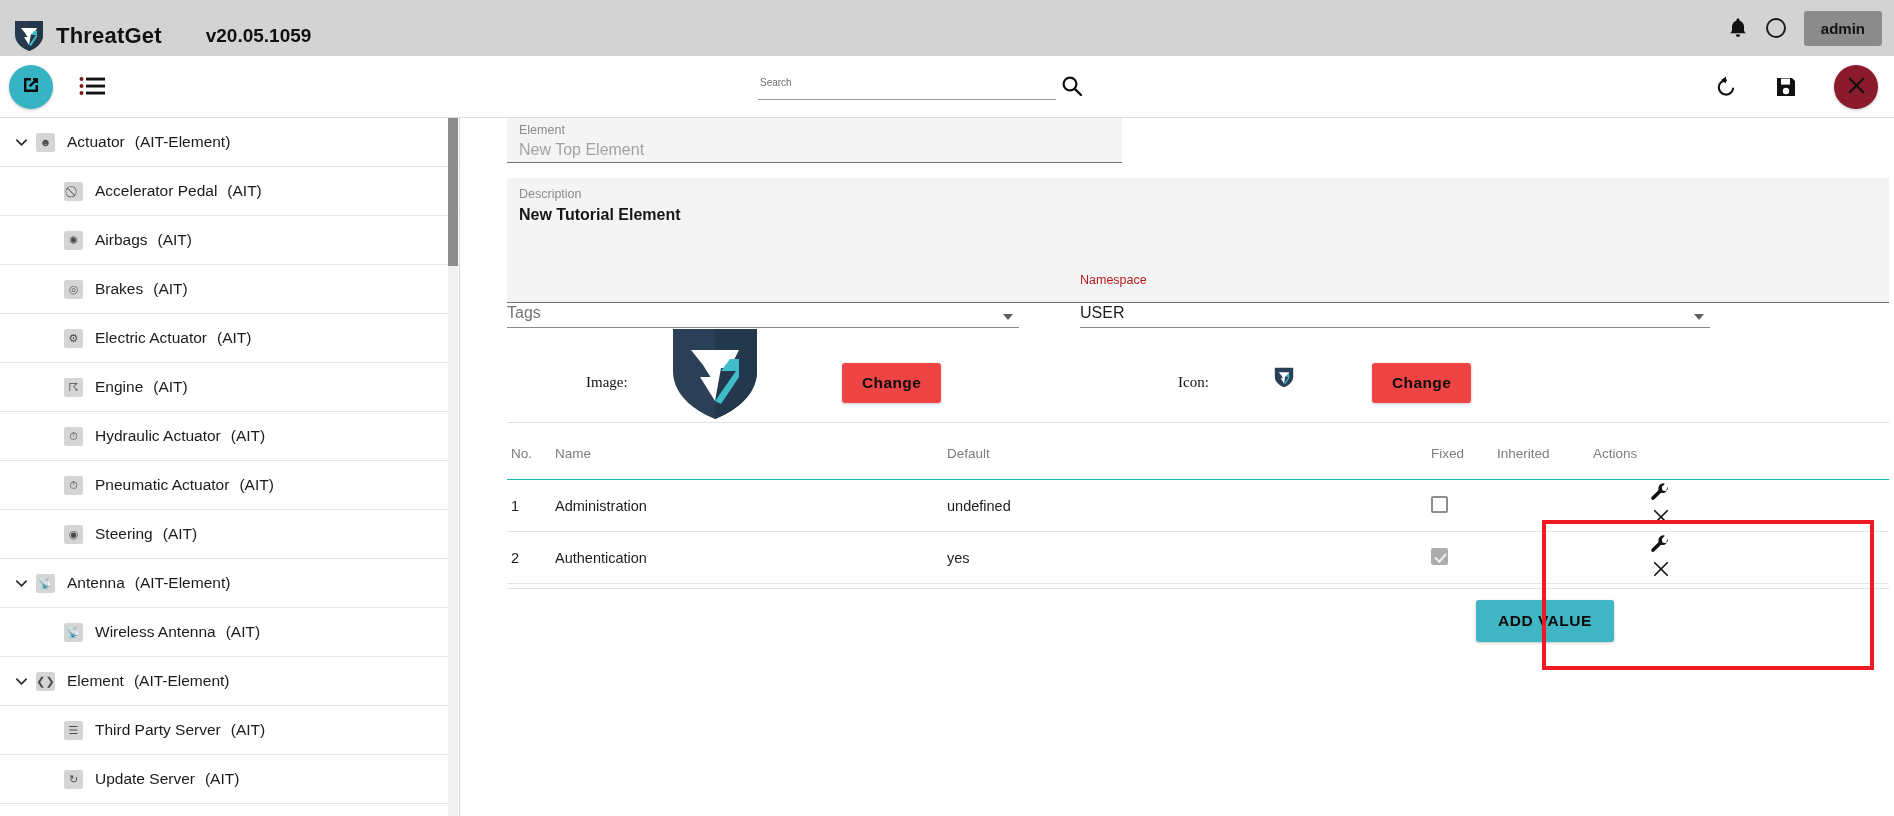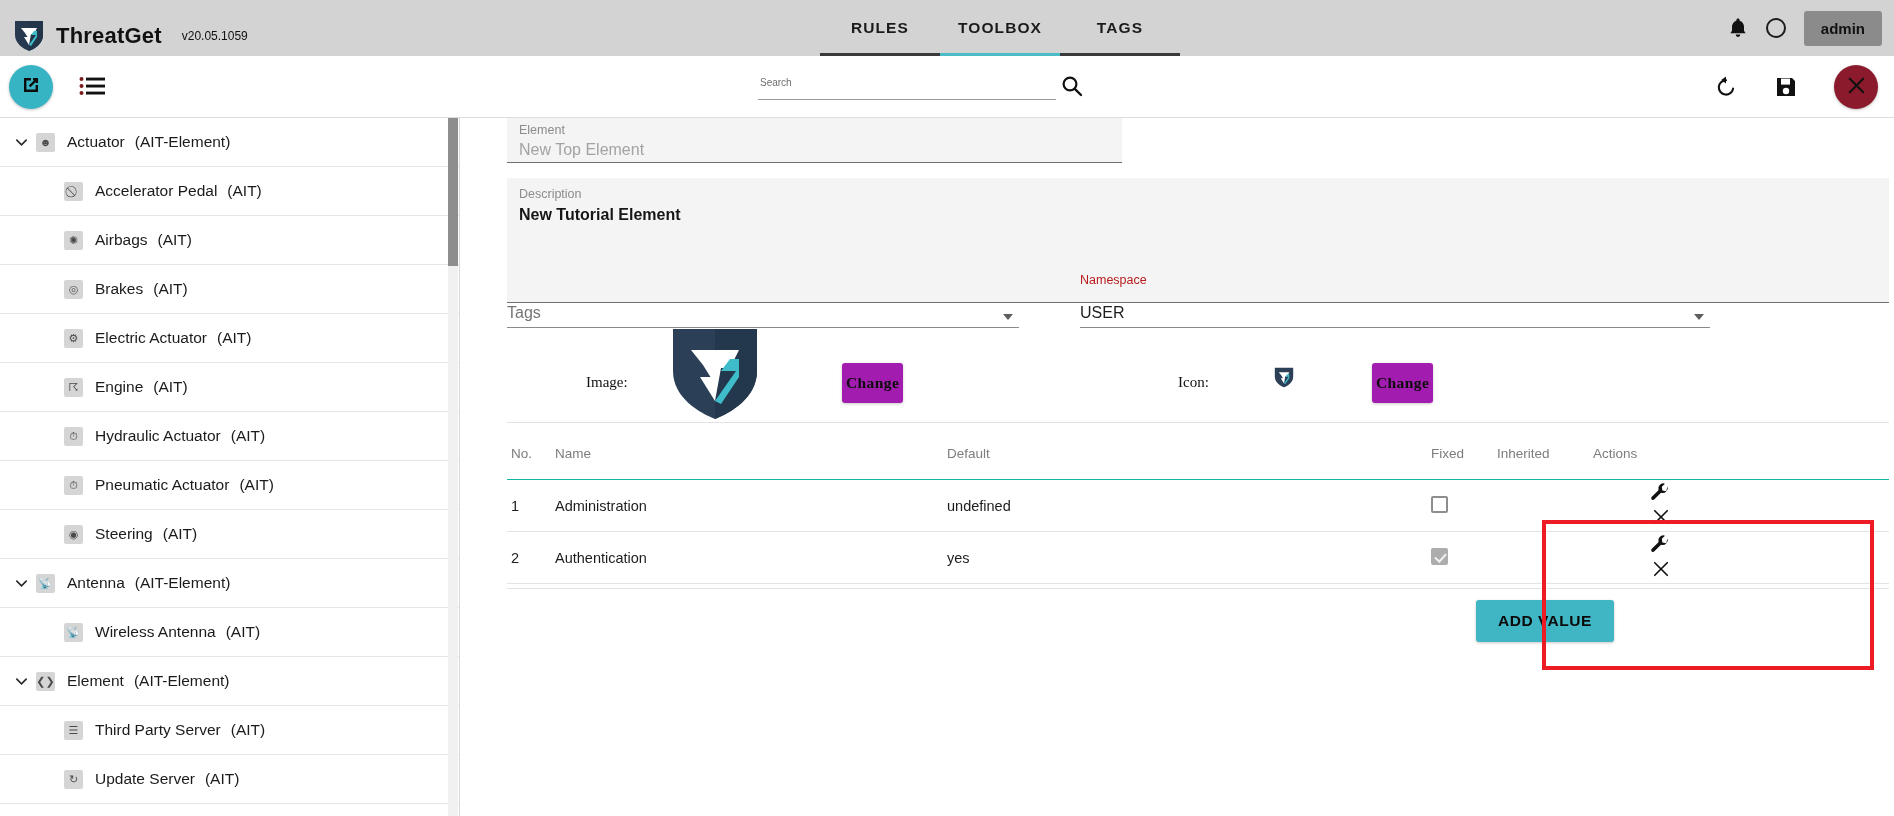--- a/index.html
+++ b/index.html
@@ -19,22 +19,22 @@
     display: flex; align-items: center;
     border-bottom: 1px solid #b8b8b8;
   }
   .brand-logo { margin-left: 14px; width: 30px; height: 32px; display:block; }
   .brand-name {
     margin-left: 12px;
     font-size: 22px; font-weight: bold; color: #111;
     letter-spacing: .2px;
   }
   .brand-version {
-    margin-left: 20px;
-    font-size: 12px; font-weight: normal; color: #111;
+    margin-left: 44px;
+    font-size: 19px; font-weight: bold; color: #111;
   }
   .nav-tabs {
     position: absolute; left: 820px; top: 0;
     height: 56px; display: flex; align-items: flex-end;
   }
   .nav-tab {
     height: 56px; display: flex; align-items: center; justify-content: center;
     font-size: 15.5px; font-weight: bold; letter-spacing: 1.1px;
     color: #1a1a1a; cursor: pointer; position: relative;
     padding: 0 16px; min-width: 120px;
@@ -163,24 +163,24 @@
   #tags-select { left: 47px; top: 170px; width: 512px; height: 40px; padding-bottom: 4px; }
   #tags-select .sel-placeholder { position: absolute; left: 0; bottom: 5px; }
   #namespace-select { left: 620px; top: 155px; width: 630px; height: 55px; }
   #namespace-select .sel-label { position: absolute; left: 0; top: 0; }
   #namespace-select .sel-value { position: absolute; left: 0; bottom: 5px; }
 
   
   .media-row { position: absolute; top: 220px; left: 8px; width: 1434px; height: 90px; }
   .media-lbl { position: absolute; font-size: 15px; color: #111; font-family: "Liberation Serif", serif; }
   .change-btn {
-    position: absolute; background: #a21caf; color: #0d0d0d;
+    position: absolute; background: #ef4444; color: #0d0d0d;
     border: none; border-radius: 3px; cursor: pointer;
     font-size: 15.5px; font-weight: bold; letter-spacing: .4px;
-    padding: 11px 4px; font-family: Liberation Serif, serif;
+    padding: 11px 20px; font-family: Liberation Sans, sans-serif;
     box-shadow: 0 1px 3px rgba(0,0,0,.22);
   }
   #image-label { left: 118px; top: 36px; }
   #image-preview { position: absolute; left: 199px; top: -12px; width: 96px; height: 96px; }
   #image-change { left: 374px; top: 25px; }
   #icon-label { left: 710px; top: 36px; }
   #icon-preview { position: absolute; left: 806px; top: 29px; width: 20px; height: 21px; }
   #icon-change { left: 904px; top: 25px; }
 
   .hr-line { position: absolute; left: 47px; width: 1382px; height: 1px; background: #e2e2e2; }
@@ -241,34 +241,20 @@
     <svg viewBox="0 0 60 64" width="30" height="32">
       <path d="M2 2 H58 V30 C58 48 40 58 30 62 C20 58 2 48 2 30 Z" fill="#27394f"></path>
       <path d="M30 62 C40 58 58 48 58 30 V2 H30 Z" fill="#223549"></path>
       <path d="M14 16 H46 L40 28 H34 L30 50 L20 34 L27 34 L22 26 Z" fill="#ffffff"></path>
       <path d="M30 50 L44 30 H34 L40 22 H46 L46 34 L34 52 Z" fill="#3ebcca"></path>
     </svg>
   </span>
   <span class="brand-name">ThreatGet</span>
   <span class="brand-version">v20.05.1059</span>
 
-  <div class="nav-tabs">
-    <div class="nav-tab">
-      <span>RULES</span>
-      <span class="underline"></span>
-    </div>
-    <div class="nav-tab active">
-      <span>TOOLBOX</span>
-      <span class="underline"></span>
-    </div>
-    <div class="nav-tab">
-      <span>TAGS</span>
-      <span class="underline"></span>
-    </div>
-  </div>
 
   <div class="topbar-right">
     <span class="bell-icon">
       <svg viewBox="0 0 20 22" width="20" height="22">
         <path d="M10 1.5c-.9 0-1.6.7-1.6 1.6v.6C5.8 4.5 4 6.8 4 9.6v4.2l-1.6 2.4h15.2L16 13.8V9.6c0-2.8-1.8-5.1-4.4-5.9v-.6c0-.9-.7-1.6-1.6-1.6z" fill="#111"></path>
         <path d="M7.7 17.6a2.3 2.3 0 004.6 0z" fill="#111"></path>
       </svg>
     </span>
     <span class="ring-icon"></span>
     <button class="admin-btn">admin</button>

